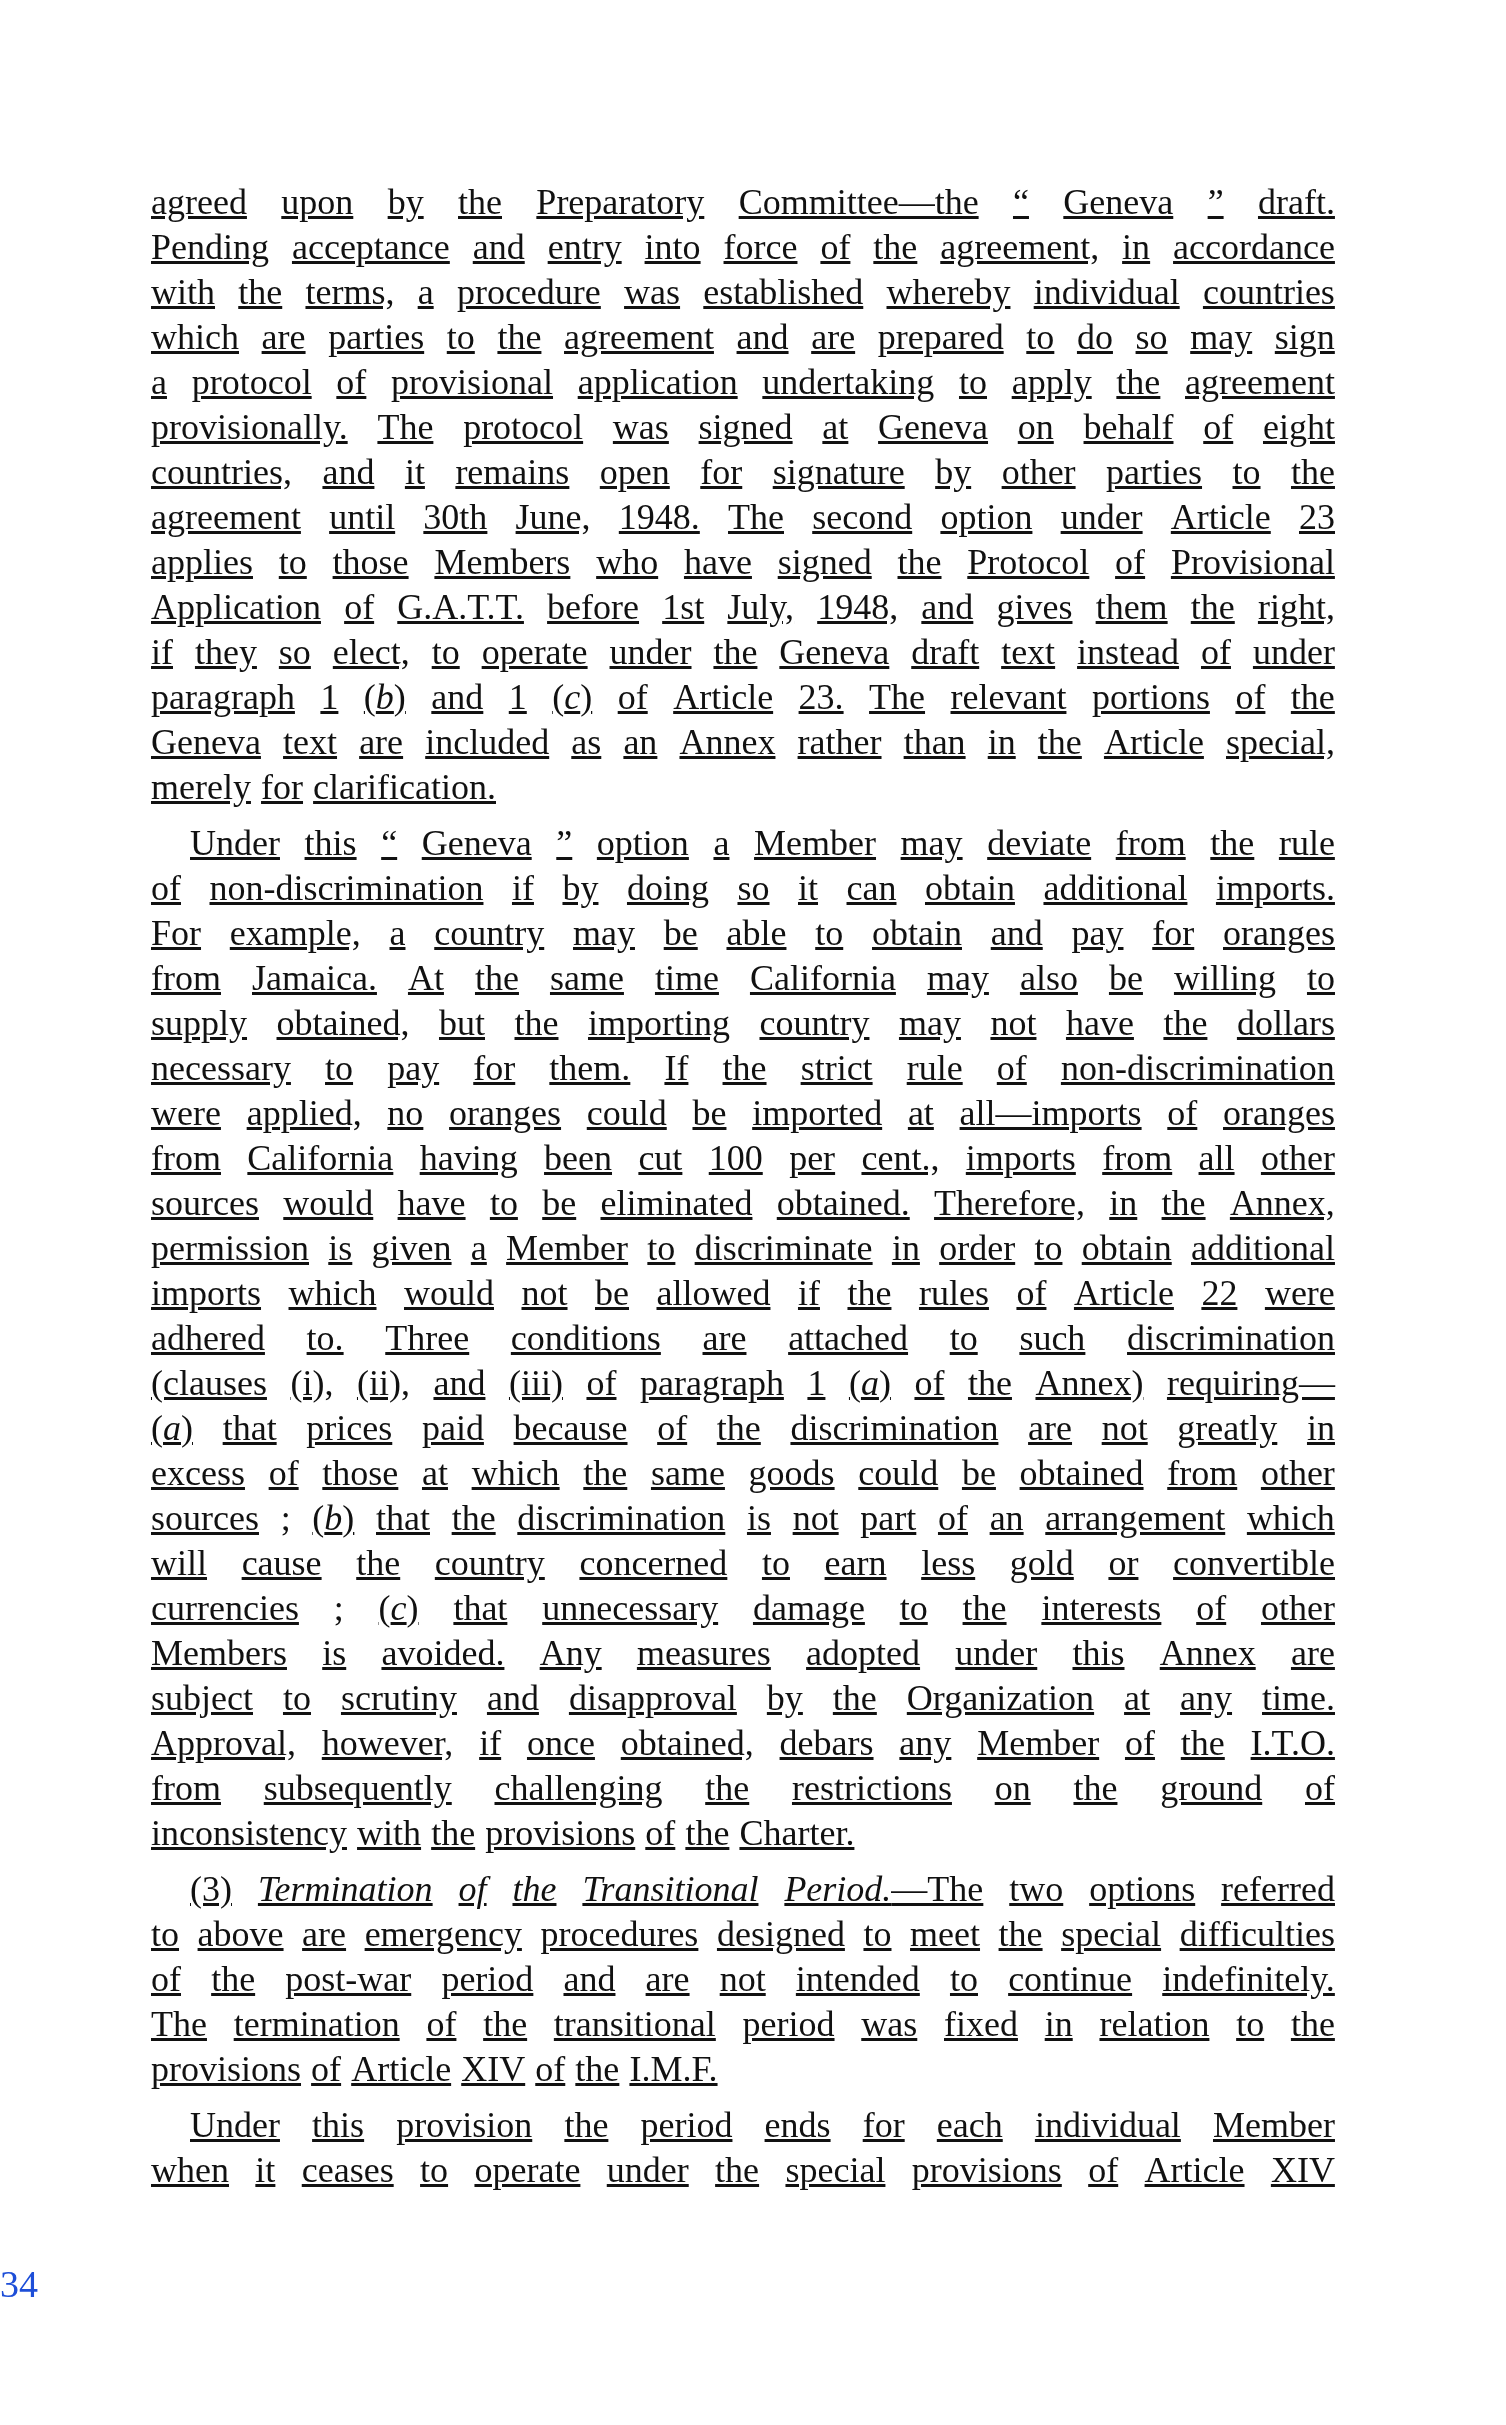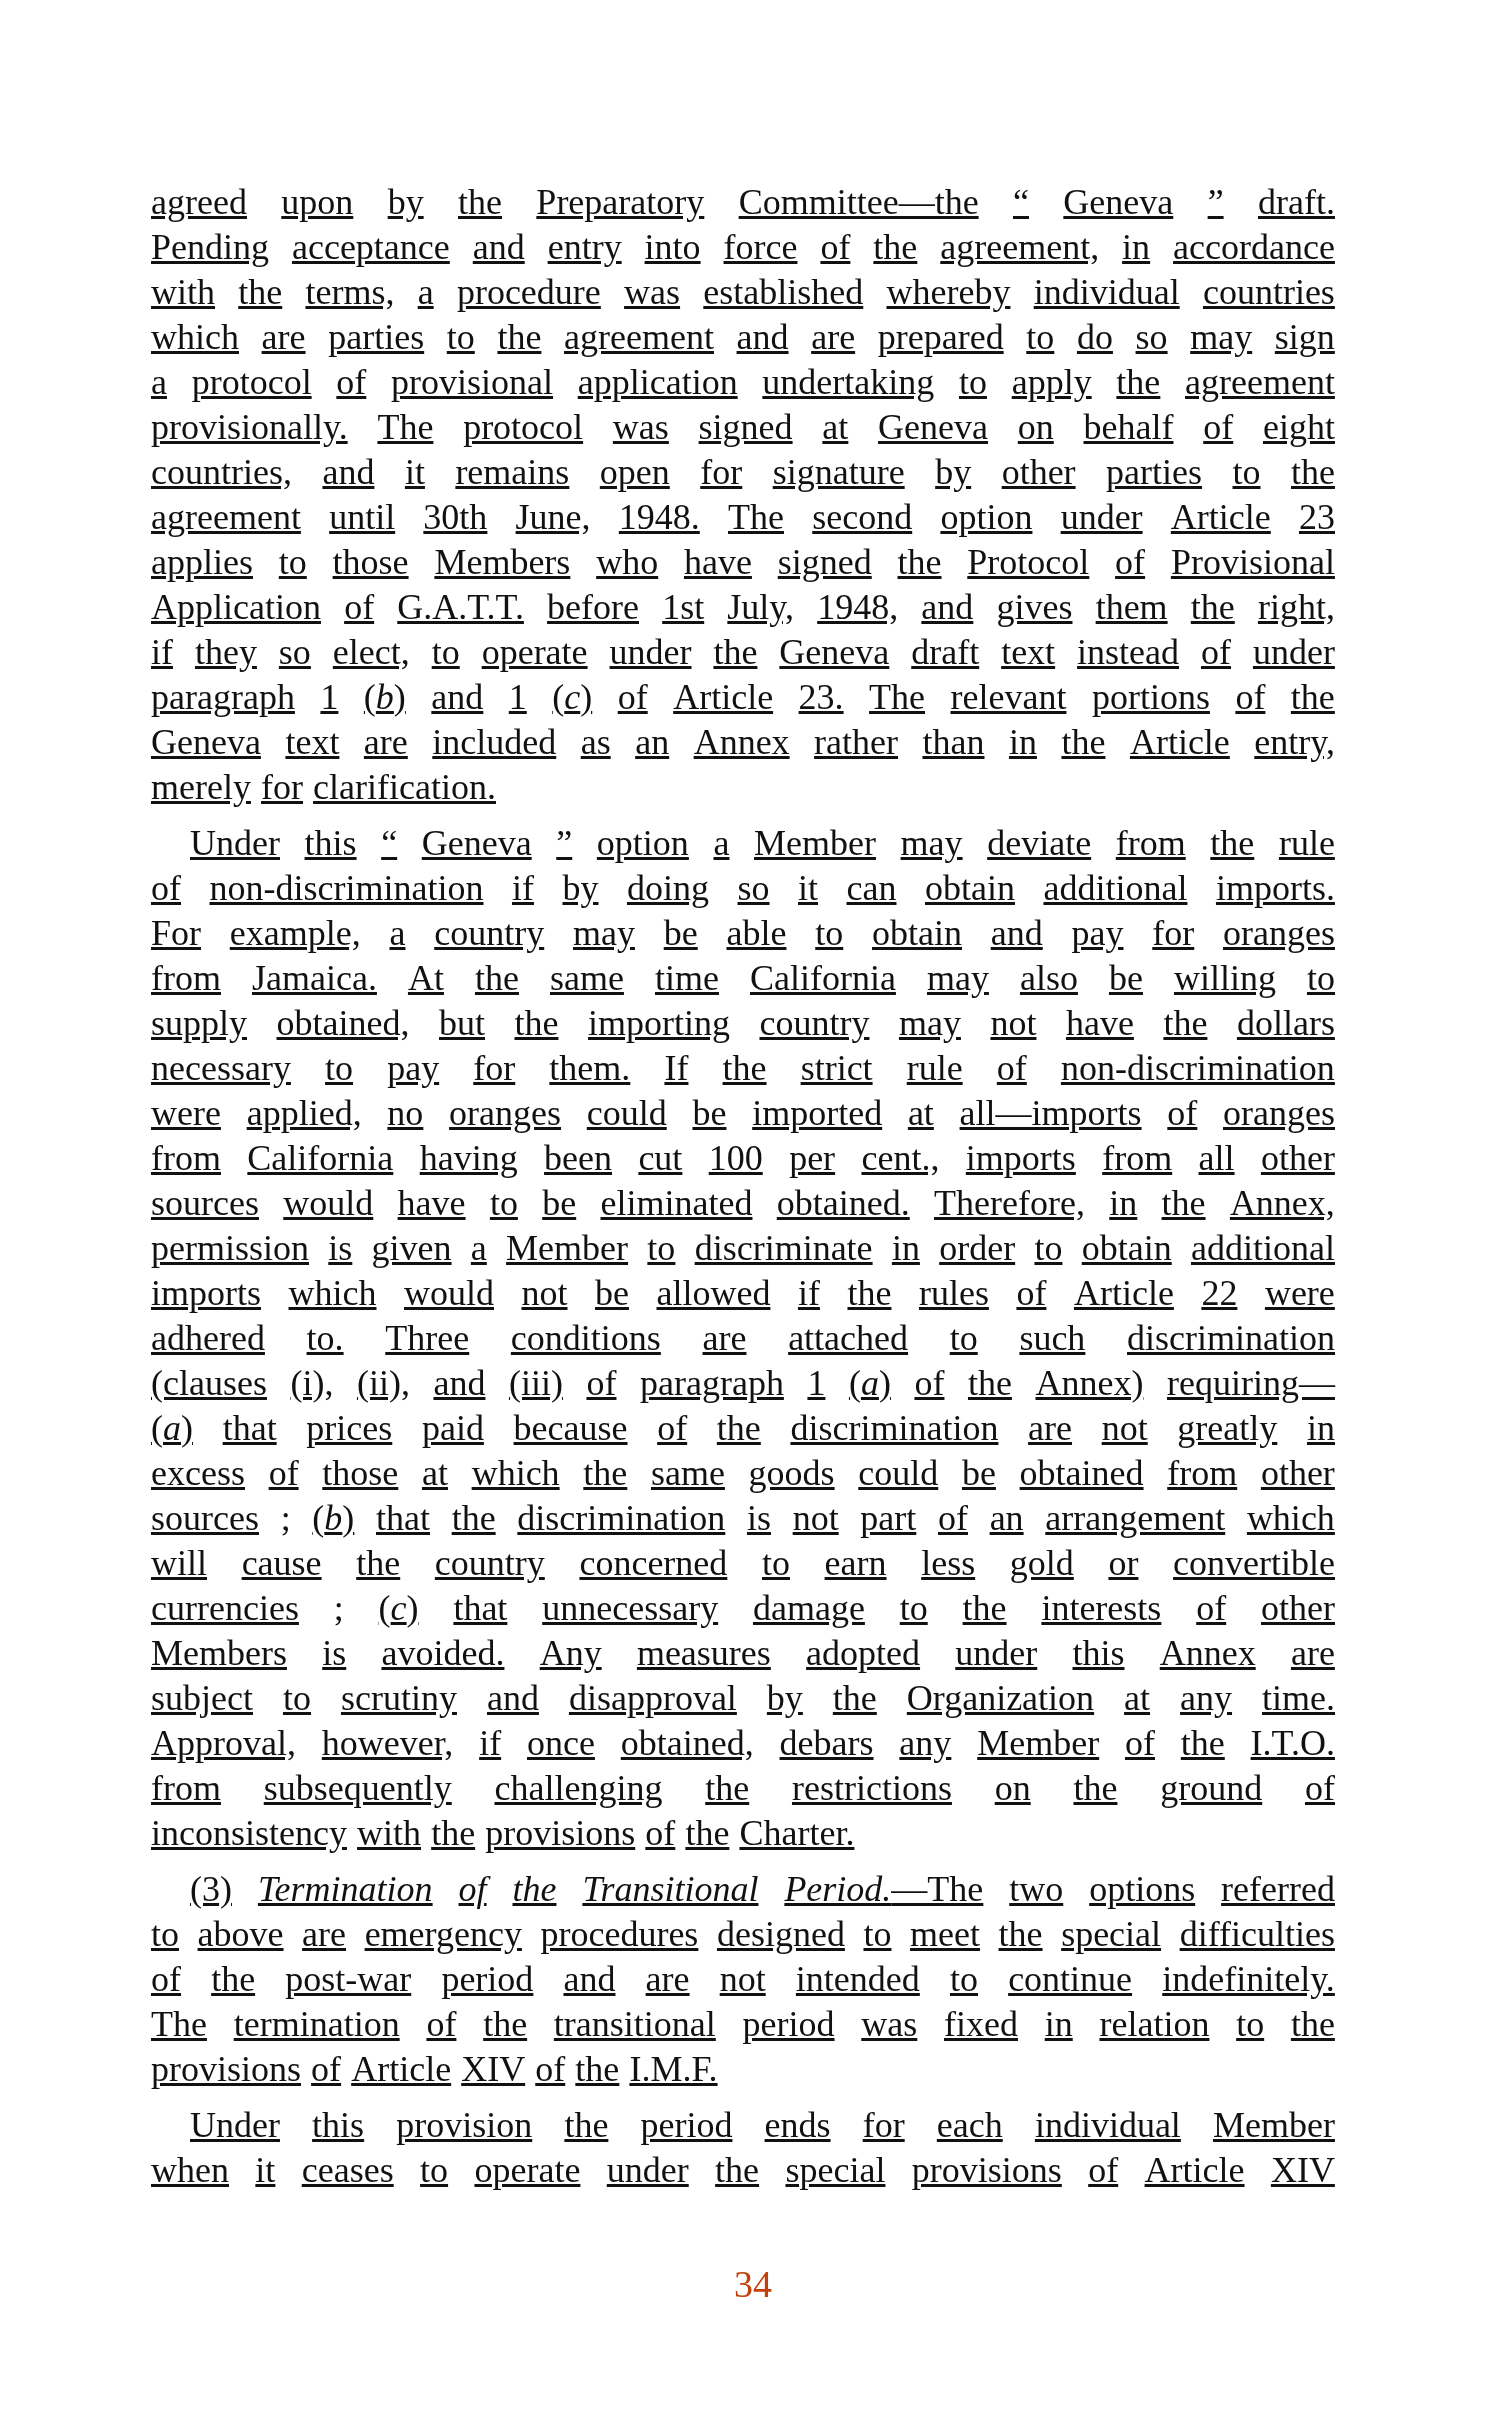--- a/index.html
+++ b/index.html
@@ -56,25 +56,25 @@
     gap: 0.28em;
   }
   em.heading {
     font-style: italic;
   }
   .page-number {
     position: absolute;
     left: 0;
     width: 1506px;
     top: 2264px;
-    text-align: center;
+    text-align: left;
     font-size: 38px;
     line-height: 41px;
     font-family: "Liberation Serif", "DejaVu Serif", serif;
-    color: #c2410c;
+    color: #1d4ed8;
   }
 </style>
 </head>
 <body>
 
 <div class="page">
   <div id="body-text">
       <div class="para">
         <div class="line">
           <span class="jw">
@@ -271,21 +271,21 @@
             <span>are</span>
             <span>included</span>
             <span>as</span>
             <span>an</span>
             <span>Annex</span>
             <span>rather</span>
             <span>than</span>
             <span>in</span>
             <span>the</span>
             <span>Article</span>
-            <span>entry,</span>
+            <span>special,</span>
           </span>
         </div>
         <div class="line last">
           <span class="jw">
             <span>merely</span>
             <span>for</span>
             <span>clarification.</span>
           </span>
         </div>
       </div>

